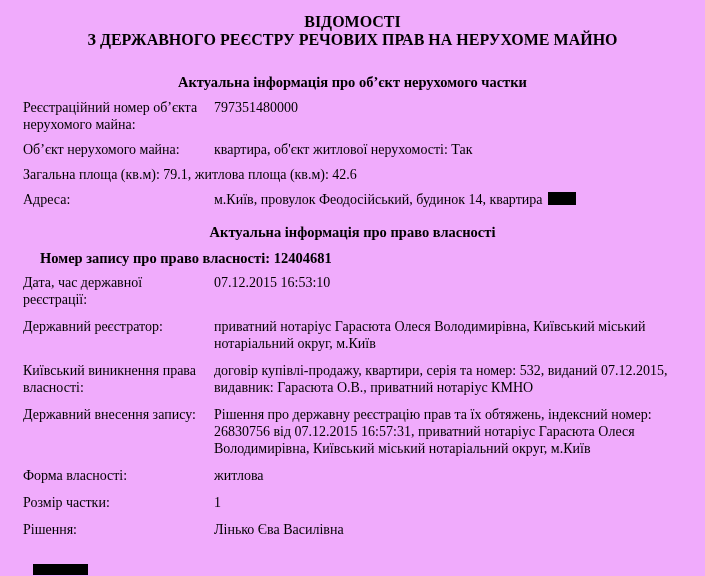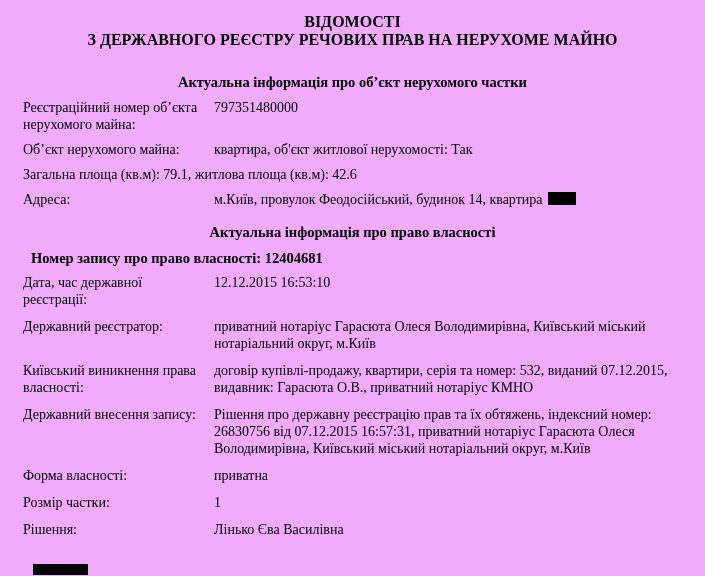--- a/index.html
+++ b/index.html
@@ -15,21 +15,21 @@
     padding-top:13px;text-align:center;font-weight:bold;
     font-size:16px;line-height:18px;
   }
   .section-heading{
     text-align:center;font-weight:bold;font-size:14.5px;line-height:17px;
   }
   .heading-object{margin-top:25px;margin-bottom:8px;}
   .heading-ownership{margin-top:16px;margin-bottom:0;}
   .record-line{
     font-weight:bold;font-size:14.5px;line-height:17px;
-    padding-left:31px;margin-top:9px;
+    padding-left:40px;margin-top:9px;
   }
   .rows{margin-top:7px;}
   .row{display:flex;padding-left:23px;margin-bottom:8px;}
   .row .label{width:191px;flex:none;padding-right:14px;box-sizing:border-box;}
   .row .value{width:456px;flex:none;}
   .bottom-rows .row{margin-bottom:10px;font-family:Liberation Serif, serif;}
   .redact-inline{
     display:inline-block;width:28px;height:13px;
     background:#000000;vertical-align:-1px;margin-left:5px;
   }
@@ -68,37 +68,37 @@
     </div>
   </div>
 
   <div class="section-heading heading-ownership">Актуальна інформація про право власності</div>
 
   <div class="record-line">Номер запису про право власності: 12404681</div>
 
   <div class="rows bottom-rows">
     <div class="row">
       <div class="label">Дата, час державної реєстрації:</div>
-      <div class="value">12.12.2015 16:53:10</div>
+      <div class="value">07.12.2015 16:53:10</div>
     </div>
     <div class="row">
       <div class="label">Державний реєстратор:</div>
       <div class="value">приватний нотаріус Гарасюта Олеся Володимирівна, Київський міський нотаріальний округ, м.Київ</div>
     </div>
     <div class="row">
       <div class="label">Київський виникнення права власності:</div>
       <div class="value">договір купівлі-продажу, квартири, серія та номер: 532, виданий 07.12.2015, видавник: Гарасюта О.В., приватний нотаріус КМНО</div>
     </div>
     <div class="row">
       <div class="label">Державний внесення запису:</div>
       <div class="value">Рішення про державну реєстрацію прав та їх обтяжень, індексний номер: 26830756 від 07.12.2015 16:57:31, приватний нотаріус Гарасюта Олеся Володимирівна, Київський міський нотаріальний округ, м.Київ</div>
     </div>
     <div class="row">
       <div class="label">Форма власності:</div>
-      <div class="value">приватна</div>
+      <div class="value">житлова</div>
     </div>
     <div class="row">
       <div class="label">Розмір частки:</div>
       <div class="value">1</div>
     </div>
     <div class="row">
       <div class="label">Рішення:</div>
       <div class="value">Лінько Єва Василівна</div>
     </div>
   </div>

